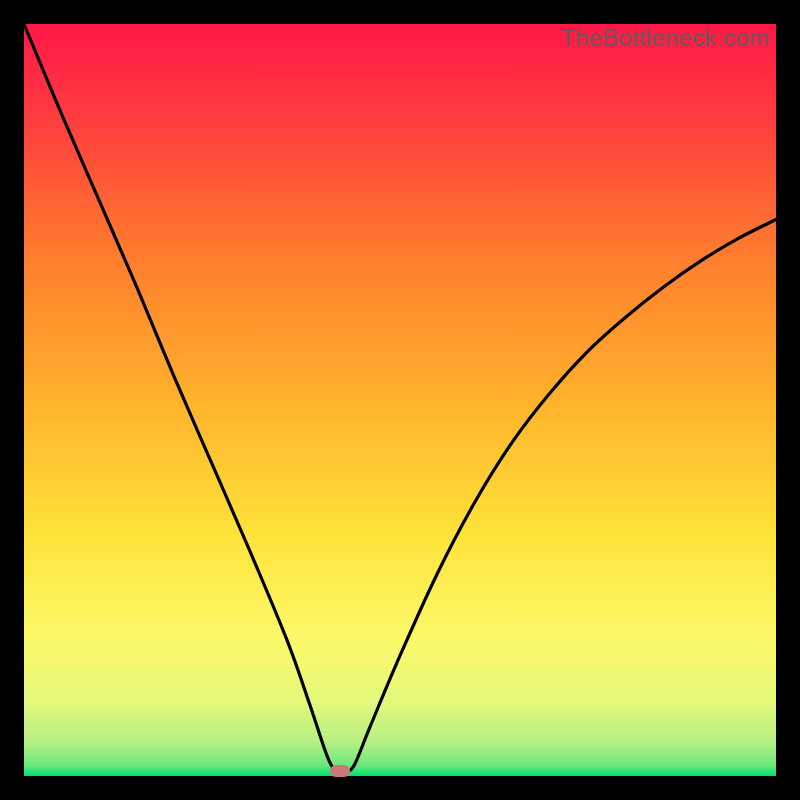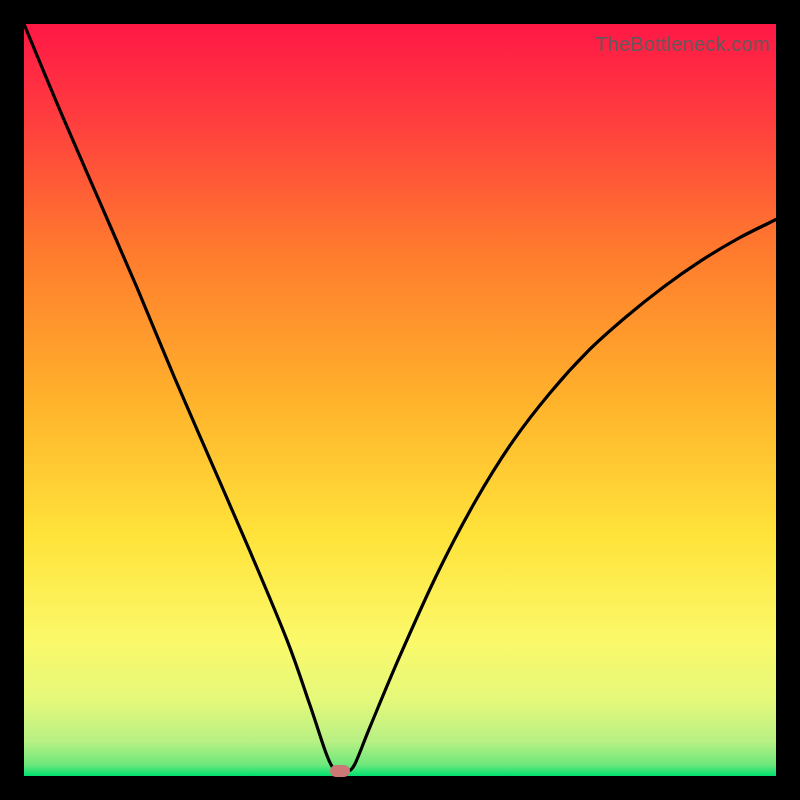--- a/index.html
+++ b/index.html
@@ -19,24 +19,24 @@
   }
   .gradient-bg {
     position: absolute;
     left: 0;
     top: 0;
     width: 752px;
     height: 752px;
   }
   .watermark {
     position: absolute;
-    top: 9px;
+    top: 0;
     right: 6px;
     font-family: Arial, Helvetica, sans-serif;
-    font-size: 20px;
+    font-size: 24px;
     font-weight: 500;
     color: #5c5c5c;
     letter-spacing: 0.2px;
   }
   .curve {
     position: absolute;
     left: 0;
     top: 0;
     width: 752px;
     height: 752px;

